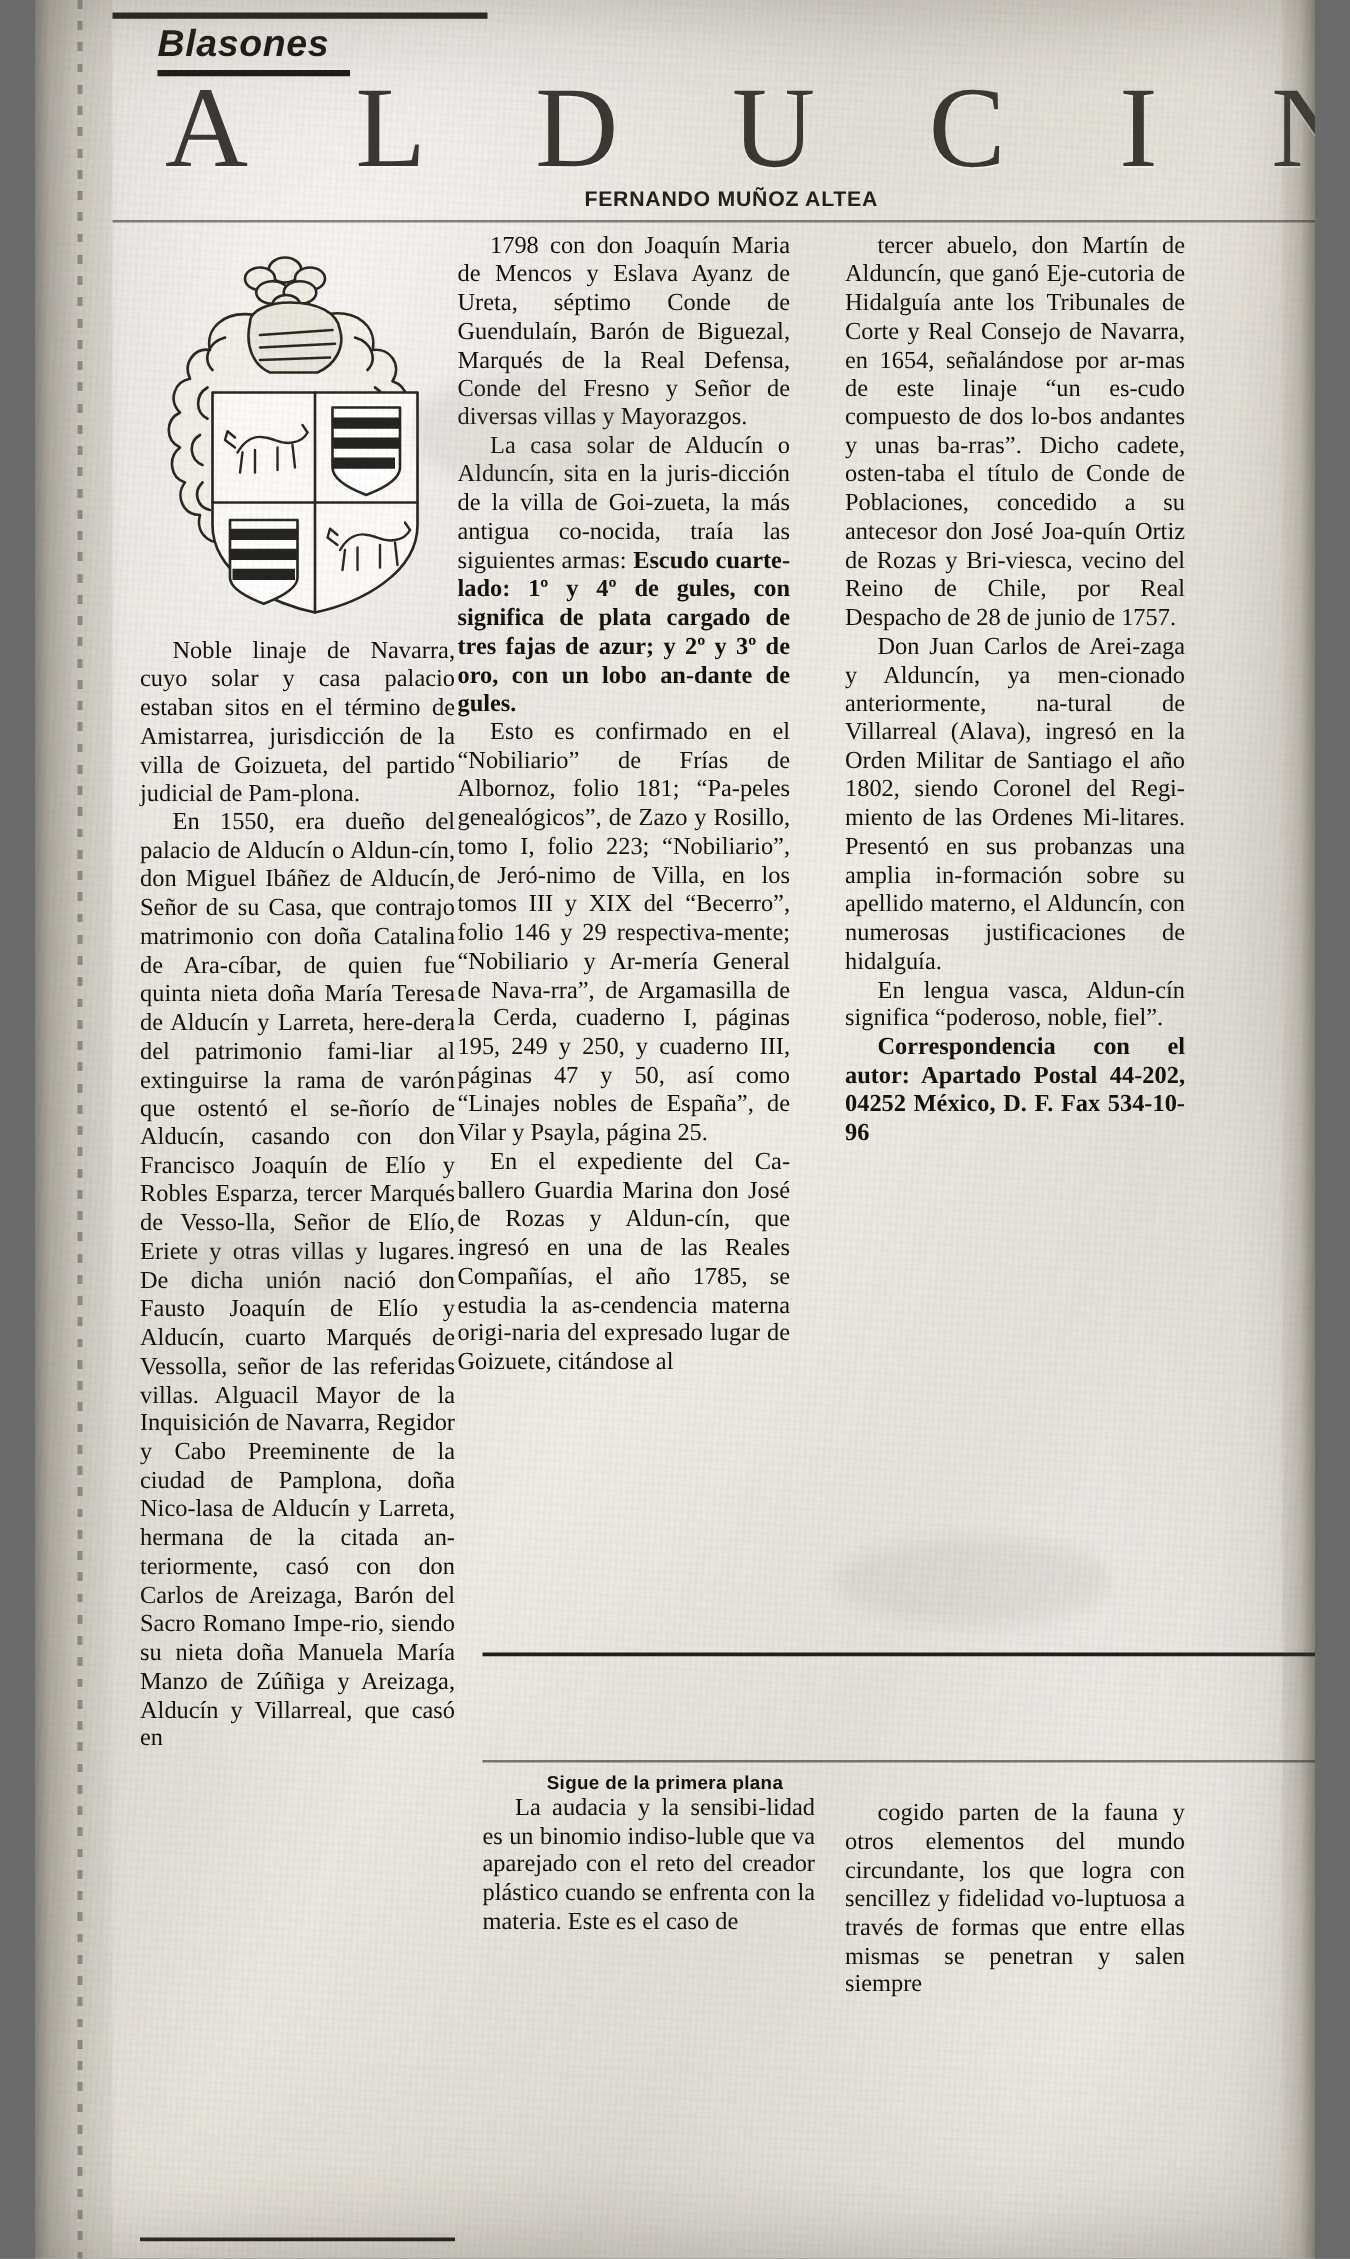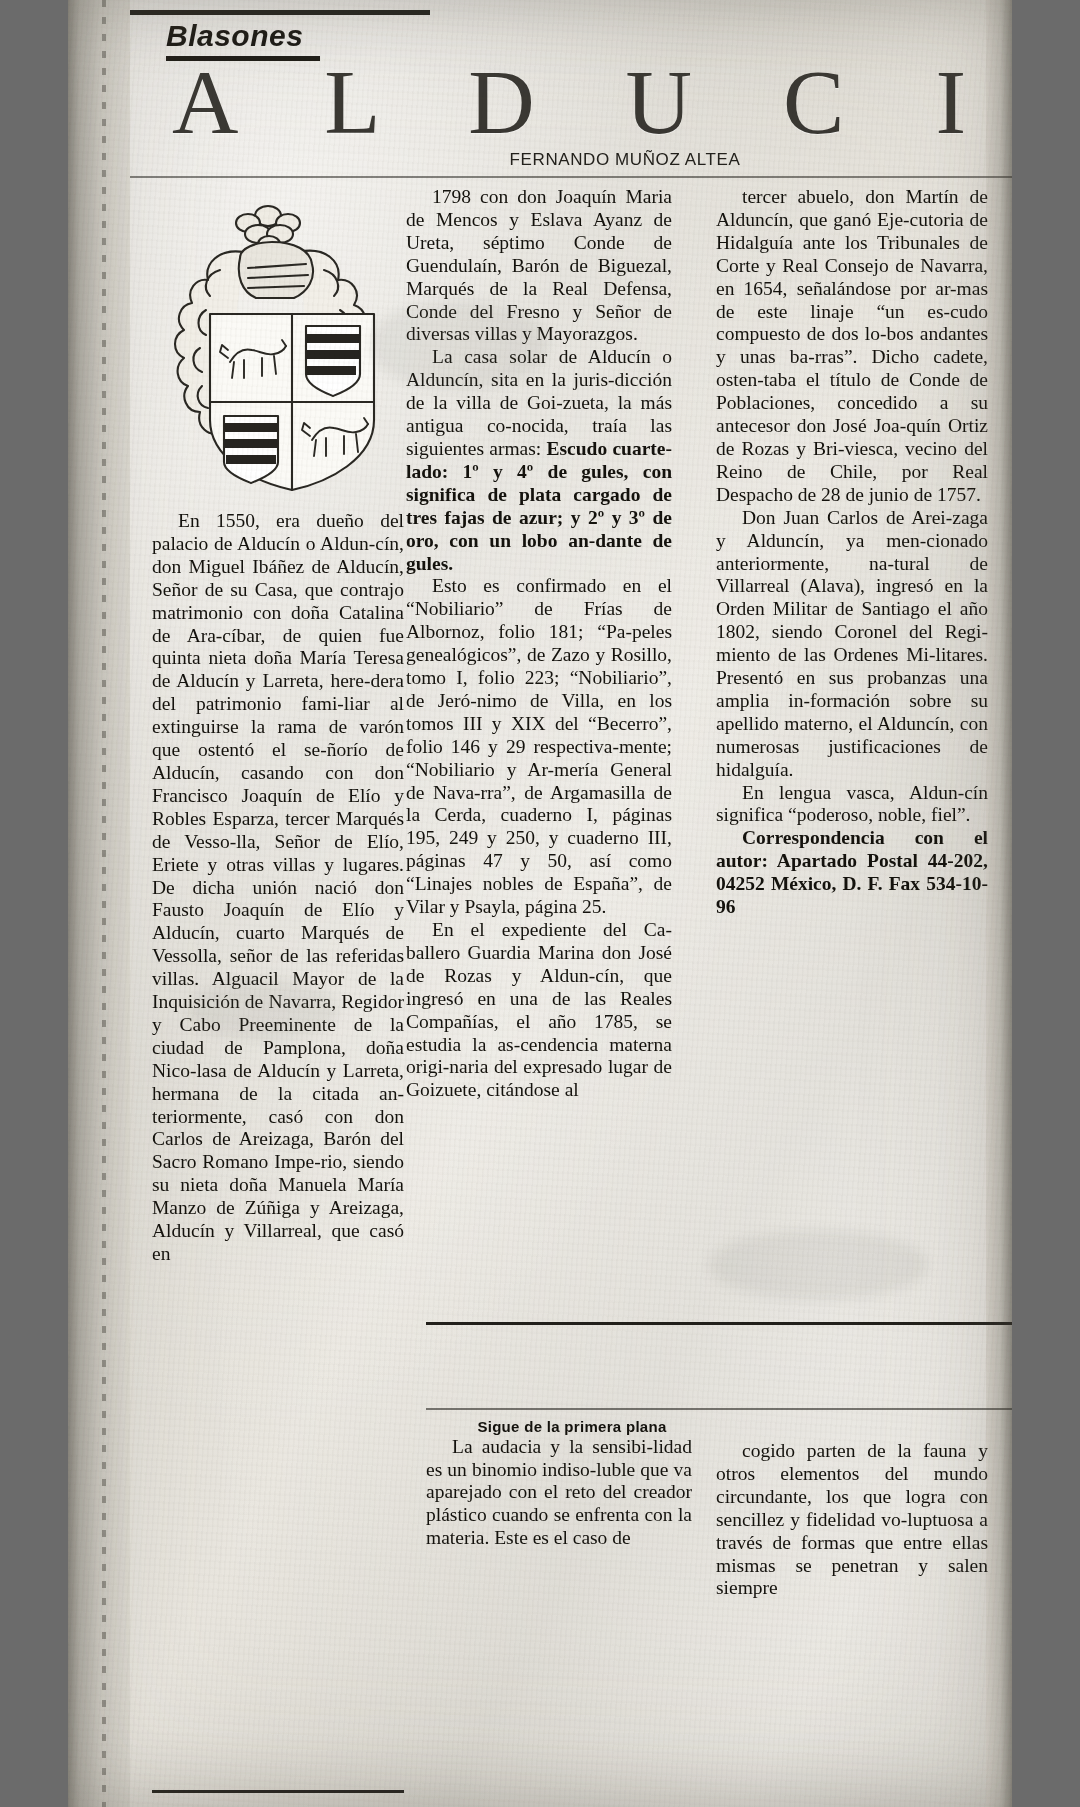--- a/index.html
+++ b/index.html
@@ -3,21 +3,21 @@
 <meta charset="utf-8">
 <title>ALDUCIN - Blasones</title>
 <style>
   html, body {
     margin: 0;
     padding: 0;
     background: #6b6b6b;
   }
   #page {
     position: relative;
-    width: 944px;
+    width: 1024px;
     height: 1807px;
     margin: 0 auto;
     background:
       radial-gradient(ellipse at 22% 12%, rgba(255,255,255,0.55) 0%, rgba(255,255,255,0) 55%),
       radial-gradient(ellipse at 80% 70%, rgba(255,255,255,0.35) 0%, rgba(255,255,255,0) 60%),
       linear-gradient(118deg, #dcd9d2 0%, #e6e3dc 18%, #dddad2 34%, #e9e6df 52%, #d9d6ce 70%, #e4e1da 86%, #d6d3cb 100%);
     overflow: hidden;
     font-family: "Liberation Serif", serif;
     color: #17150f;
   }
@@ -100,21 +100,21 @@
     color: #3a3833;
     white-space: nowrap;
     text-shadow: 0 1px 0 rgba(255,255,255,.5);
   }
   .byline {
     position: absolute;
     left: 62px; top: 150px;
     width: 990px;
     text-align: center;
     font-family: "Liberation Sans", sans-serif;
-    font-weight: normal;
+    font-weight: bold;
     font-size: 17px;
     letter-spacing: .6px;
     color: #23211c;
   }
   .head-rule {
     position: absolute;
     left: 62px; top: 176px;
     width: 984px; height: 2px;
     background: rgba(40,38,33,.55);
   }
@@ -286,20 +286,21 @@
                    C214,241 218,238 220,234"></path>
           <path d="M168,250 L166,266 M178,248 L178,266 M196,246 L196,264 M208,244 L210,262"></path>
           <path d="M162,246 L154,240 L156,233 L162,238"></path>
           <path d="M220,234 L216,228"></path>
         </g>
       </g>
     </svg>
   </div>
 
   <div class="col" id="col1">
+    <p class="first">Noble linaje de Navarra, cuyo solar y casa palacio estaban sitos en el término de Amistarrea, jurisdicción de la villa de Goizueta, del partido judicial de Pam-plona.</p>
     <p>En 1550, era dueño del palacio de Alducín o Aldun-cín, don Miguel Ibáñez de Alducín, Señor de su Casa, que contrajo matrimonio con doña Catalina de Ara-cíbar, de quien fue quinta nieta doña María Teresa de Alducín y Larreta, here-dera del patrimonio fami-liar al extinguirse la rama de varón que ostentó el se-ñorío de Alducín, casando con don Francisco Joaquín de Elío y Robles Esparza, tercer Marqués de Vesso-lla, Señor de Elío, Eriete y otras villas y lugares. De dicha unión nació don Fausto Joaquín de Elío y Alducín, cuarto Marqués de Vessolla, señor de las referidas villas. Alguacil Mayor de la Inquisición de Navarra, Regidor y Cabo Preeminente de la ciudad de Pamplona, doña Nico-lasa de Alducín y Larreta, hermana de la citada an-teriormente, casó con don Carlos de Areizaga, Barón del Sacro Romano Impe-rio, siendo su nieta doña Manuela María Manzo de Zúñiga y Areizaga, Alducín y Villarreal, que casó en</p>
   </div>
 
   <div class="col" id="col2">
     <p class="first">1798 con don Joaquín Maria de Mencos y Eslava Ayanz de Ureta, séptimo Conde de Guendulaín, Barón de Biguezal, Marqués de la Real Defensa, Conde del Fresno y Señor de diversas villas y Mayorazgos.</p>
     <p><span>La casa solar de Alducín o Alduncín, sita en la juris-dicción de la villa de Goi-zueta, la más antigua co-nocida, traía las siguientes armas: </span><b class="blz">Escudo cuarte-lado: 1º y 4º de gules, con significa de plata cargado de tres fajas de azur; y 2º y 3º de oro, con un lobo an-dante de gules.</b></p>
     <p>Esto es confirmado en el “Nobiliario” de Frías de Albornoz, folio 181; “Pa-peles genealógicos”, de Zazo y Rosillo, tomo I, folio 223; “Nobiliario”, de Jeró-nimo de Villa, en los tomos III y XIX del “Becerro”, folio 146 y 29 respectiva-mente; “Nobiliario y Ar-mería General de Nava-rra”, de Argamasilla de la Cerda, cuaderno I, páginas 195, 249 y 250, y cuaderno III, páginas 47 y 50, así como “Linajes nobles de España”, de Vilar y Psayla, página 25.</p>
     <p>En el expediente del Ca-ballero Guardia Marina don José de Rozas y Aldun-cín, que ingresó en una de las Reales Compañías, el año 1785, se estudia la as-cendencia materna origi-naria del expresado lugar de Goizuete, citándose al</p>
   </div>
 

